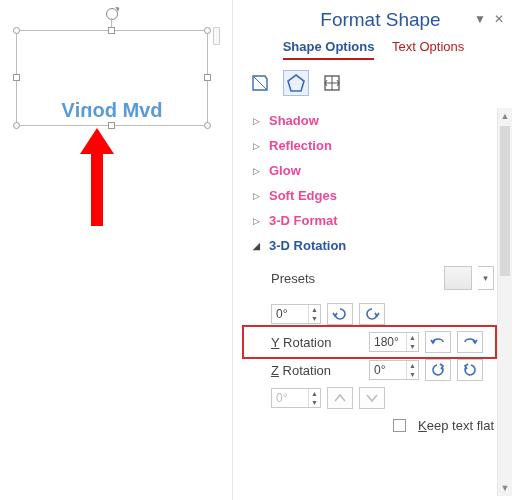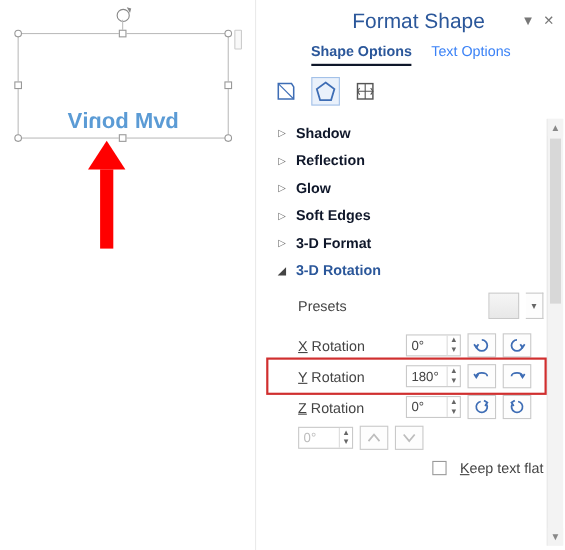--- a/index.html
+++ b/index.html
@@ -21,37 +21,37 @@
   .arrow { position:absolute; left:80px; top:128px; }
   .arrow .head { width:0;height:0;border-left:17px solid transparent;border-right:17px solid transparent;border-bottom:26px solid #ff0000;}
   .arrow .shaft { width:12px; height:72px; background:#ff0000; margin:0 auto; }
 
   
   .pane-inner { padding: 9px 0 0 14px; text-align: center; }
   .pane-title { color:#2b579a; font-size:19px; font-weight:400; }
   .pane-ctrls { position:absolute; right:10px; top:12px; display:flex; gap:8px; color:#777; font-size:12px;}
   .pane-ctrls span { cursor:default; }
   .tabs { margin-top:6px; font-size:13px; }
-  .tab { display:inline-block; padding: 2px 0 4px 0; margin-right:14px; color:#3b82f6; }
-  .tab.active { color:#2b579a; font-weight:600; border-bottom:2px solid #0f172a; }
+  .tab { display:inline-block; padding: 2px 0 4px 0; margin-right:14px; color:#b91c1c; }
+  .tab.active { color:#2b579a; font-weight:600; border-bottom:2px solid #b91c1c; }
   .icon-row { margin-top:10px; display:flex; gap:10px; align-items:center; }
   .ico { width:26px; height:26px; display:flex; align-items:center; justify-content:center; border:1px solid transparent; }
   .ico.sel { background:#eaf1fb; border:1px solid #a3c1e8; }
 
   .scroll { position:absolute; left:0; right:0; top:108px; bottom:0; }
   .scrollbar { position:absolute; right:2px; top:0; bottom:4px; width:15px; background:#f3f3f3; border-left:1px solid #e8e8e8;}
   .sb-btn { position:absolute; left:0; right:0; height:16px; background:#f3f3f3; display:flex; align-items:center; justify-content:center; color:#888; font-size:9px;}
   .sb-thumb { position:absolute; left:2px; right:2px; top:18px; height:150px; background:#d8d8d8; }
 
   .content { position:absolute; left:12px; right:20px; top:0; bottom:0; font-size:13px; color:#444; }
   .sect { display:flex; align-items:center; gap:6px; padding:5px 0 5px 8px; cursor:default;}
   .sect .tri { font-size:9px; color:#666; width:10px; display:inline-block;}
   .sect .tri.open { color:#444; }
   .sect.active { color:#2b579a; font-weight:600; }
-  .sect span.lbl { font-weight:600; color:#0f172a; }
+  .sect span.lbl { font-weight:600; color:#ec4899; }
   .sect.active span.lbl { color:#2b579a;text-align:right; }
 
   .row { display:flex; align-items:center; padding:3px 0 3px 26px; gap:6px; }
   .row .rlabel { width:92px; color:#444; }
   .row.hl { outline:2px solid #d02f2f; outline-offset:1px; }
   .row .rlabel.dis { color:#bdbdbd; }
   .row .rlabel u { text-decoration: underline; text-underline-offset:1px;}
   .spinbox { width:50px; height:20px; border:1px solid #c9c9c9; background:#fff; display:flex; align-items:center; padding:0 4px; font-size:12px; position:relative; }
   .spinbox.dis { color:#bdbdbd; }
   .spin-btns { position:absolute; right:0; top:0; bottom:0; width:12px; border-left:1px solid #dcdcdc; display:flex; flex-direction:column;}
@@ -160,21 +160,20 @@
         </div>
 
       <div class="row" style="padding-top:8px; padding-bottom:10px;">
         <span class="rlabel" style="width:94px"><span>Presets</span></span>
         <span style="flex:1"></span>
         <div class="preset-swatch"></div>
         <div class="preset-dd">▾</div>
       </div>
 
       <div class="row">
-        <span class="rlabel"><u>X</u><span> Rotation</span></span>
         <div class="spinbox">
             <span>0°</span>
             <div class="spin-btns">
               <div>▲</div>
               <div>▼</div>
             </div>
           </div>
         <div class="sqbtn">
             <svg width="16" height="14">
               <path d="M8 2 A5 5 0 1 1 3 7" fill="none" stroke="#3e6db5" stroke-width="1.6"></path>

